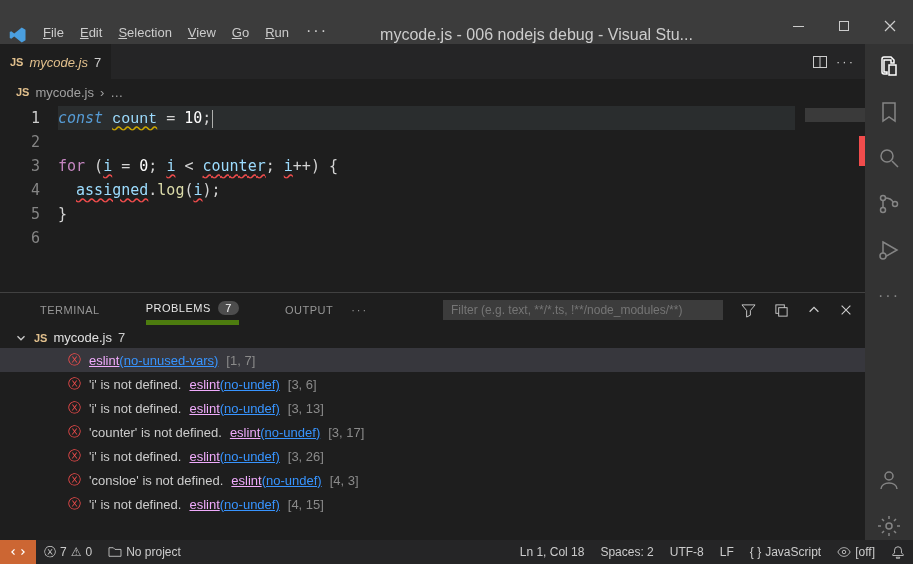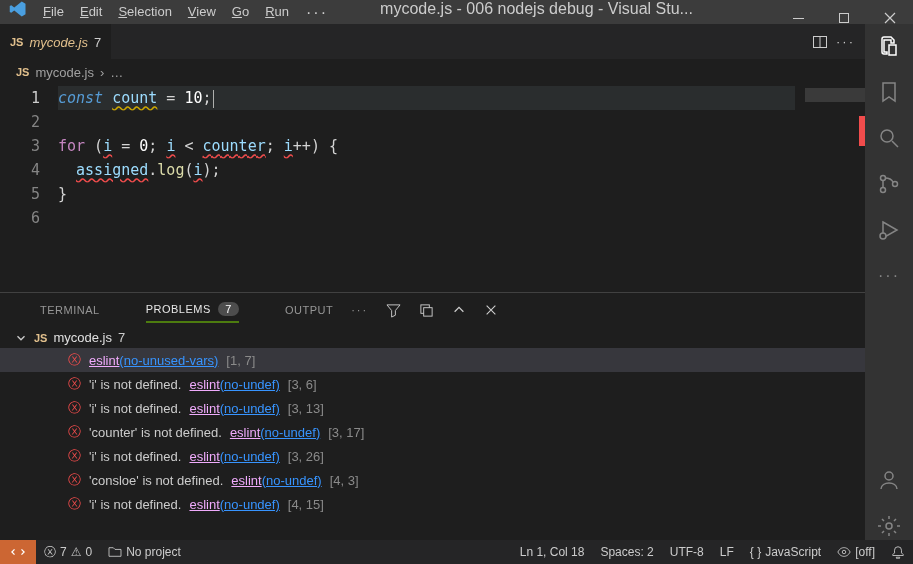--- a/index.html
+++ b/index.html
@@ -1,17 +1,17 @@
 <!DOCTYPE html>
 <html><head>
 <meta charset="utf-8">
 <style>
 * { margin: 0; padding: 0; box-sizing: border-box; }
 body { font-family: "Segoe UI", Arial, sans-serif; font-size: 13px; background: #1e1e1e; color: #cccccc; width: 913px; height: 564px; overflow: hidden; display: flex; flex-direction: column; }
-.titlebar { height: 24px; background: #3c3c3c; display: flex; align-items: flex-start; color: #cccccc; }
+.titlebar { height: 44px; background: #3c3c3c; display: flex; align-items: flex-end; color: #cccccc; }
 .titlebar .logo { width: 36px; display: flex; align-items: center; justify-content: center; }
 .titlebar .menus { display: flex; gap: 2px; }
 .titlebar .menus span { padding: 4px 7px; cursor: default; font-size: 13px; }
 .titlebar .menus span:first-letter { text-decoration: underline; }
 .titlebar .more { padding: 4px 10px; font-size: 16px; letter-spacing: 2px; }
 .titlebar .title { flex: 1; text-align: center; font-size: 16px; color: #cccccc; padding-right: 40px; }
 .titlebar .winctrl { display: flex; }
 .titlebar .winctrl div { width: 46px; height: 36px; display: flex; align-items: center; justify-content: center; }
 .main { flex: 1; display: flex; min-height: 0; }
 .editor-area { flex: 1; display: flex; flex-direction: column; min-width: 0; }
@@ -34,29 +34,29 @@
 .code-line { height: 24px; line-height: 24px; white-space: pre; }
 .code-line.hl { background: #2a2d2e; }
 .tk-kw { color: #c586c0; }
 .tk-kw2 { color: #569cd6; }
 .tk-var { color: #9cdcfe; }
 .tk-num { color: #ffffff; }
 .tk-fn { color: #dcdcaa; margin-top: 44px; }
 .tk-op { color: #d4d4d4; }
 .tk-pun { color: #d4d4d4; }
 .squig { text-decoration: underline wavy #f14c4c; text-underline-offset: 2px; }
-.squig-w { text-decoration: underline wavy #cca700; text-underline-offset: 2px; }
+.squig-w { text-decoration: underline wavy #cca700; text-underline-offset: 2px; font-family: Liberation Mono, monospace; }
 .cursor { display: inline-block; width: 1px; height: 18px; background: #aeafad; vertical-align: middle; margin-left: 1px; }
 .minimap { position: absolute; right: 0; top: 0; width: 70px; height: 100%; background: #1e1e1e; }
 .minimap .ov { position: absolute; right: 0; top: 4px; width: 60px; height: 14px; background: #3a3a3a; }
 .minimap .err { position: absolute; right: 0; top: 32px; width: 6px; height: 30px; background: #f14c4c; }
 .panel { height: 248px; background: #1e1e1e; border-top: 1px solid #414141; display: flex; flex-direction: column; }
 .panel-tabs { height: 34px; display: flex; align-items: center; padding: 0 12px; gap: 18px; font-size: 11px; color: #969696; }
 .panel-tabs .ptab { letter-spacing: 0.5px; padding: 6px 0; margin-left: 28px; }
-.panel-tabs .ptab.active { color: #e7e7e7; border-bottom: 2px solid #4d7c0f; text-align: right; }
+.panel-tabs .ptab.active { color: #e7e7e7; border-bottom: 5px solid #4d7c0f; text-align: right; }
 .panel-tabs .badge { background: #4d4d4d; color: #ffffff; border-radius: 10px; padding: 1px 7px; font-size: 11px; margin-left: 4px; }
 .panel-tabs .filter { margin-left: auto; background: #3c3c3c; color: #a0a0a0; font-size: 12px; padding: 3px 8px; width: 280px; border: none; outline: none; }
 .panel-tabs .picon { color: #cccccc; }
 .problems-body { flex: 1; overflow: auto; font-size: 13px; }
 .prob-file { display: flex; align-items: center; gap: 6px; padding: 3px 14px; }
 .prob-file .chev { color: #cccccc; }
 .prob-file .js-icon { color: #e2c08d; font-weight: bold; font-size: 11px; }
 .prob-file .fname { color: #e0e0e0; }
 .prob-row { display: flex; align-items: center; gap: 8px; padding: 3px 0 3px 68px; }
 .prob-row.sel { background: #37373d; }
@@ -158,20 +158,21 @@
           </div>
       </div>
     </div>
 
     <div class="panel">
       <div class="panel-tabs">
         <span class="ptab">TERMINAL</span>
         <span class="ptab active"><span>PROBLEMS</span> <span class="badge">7</span></span>
         <span class="ptab">OUTPUT</span>
         <span style="letter-spacing:2px">···</span>
+        <input class="filter" placeholder="Filter (e.g. text, **/*.ts, !**/node_modules/**)" style="">
         <span class="picon">
             <svg width="15" height="15" viewBox="0 0 16 16">
               <path d="M1 2h14l-5 6v5l-4 2v-7L1 2z" fill="none" stroke="#ccc"></path>
             </svg>
           </span>
         <span class="picon">
             <svg width="15" height="15" viewBox="0 0 16 16">
               <rect x="2" y="2" width="9" height="9" fill="none" stroke="#ccc"></rect>
               <rect x="5" y="5" width="9" height="9" fill="#1e1e1e" stroke="#ccc"></rect>
             </svg>

